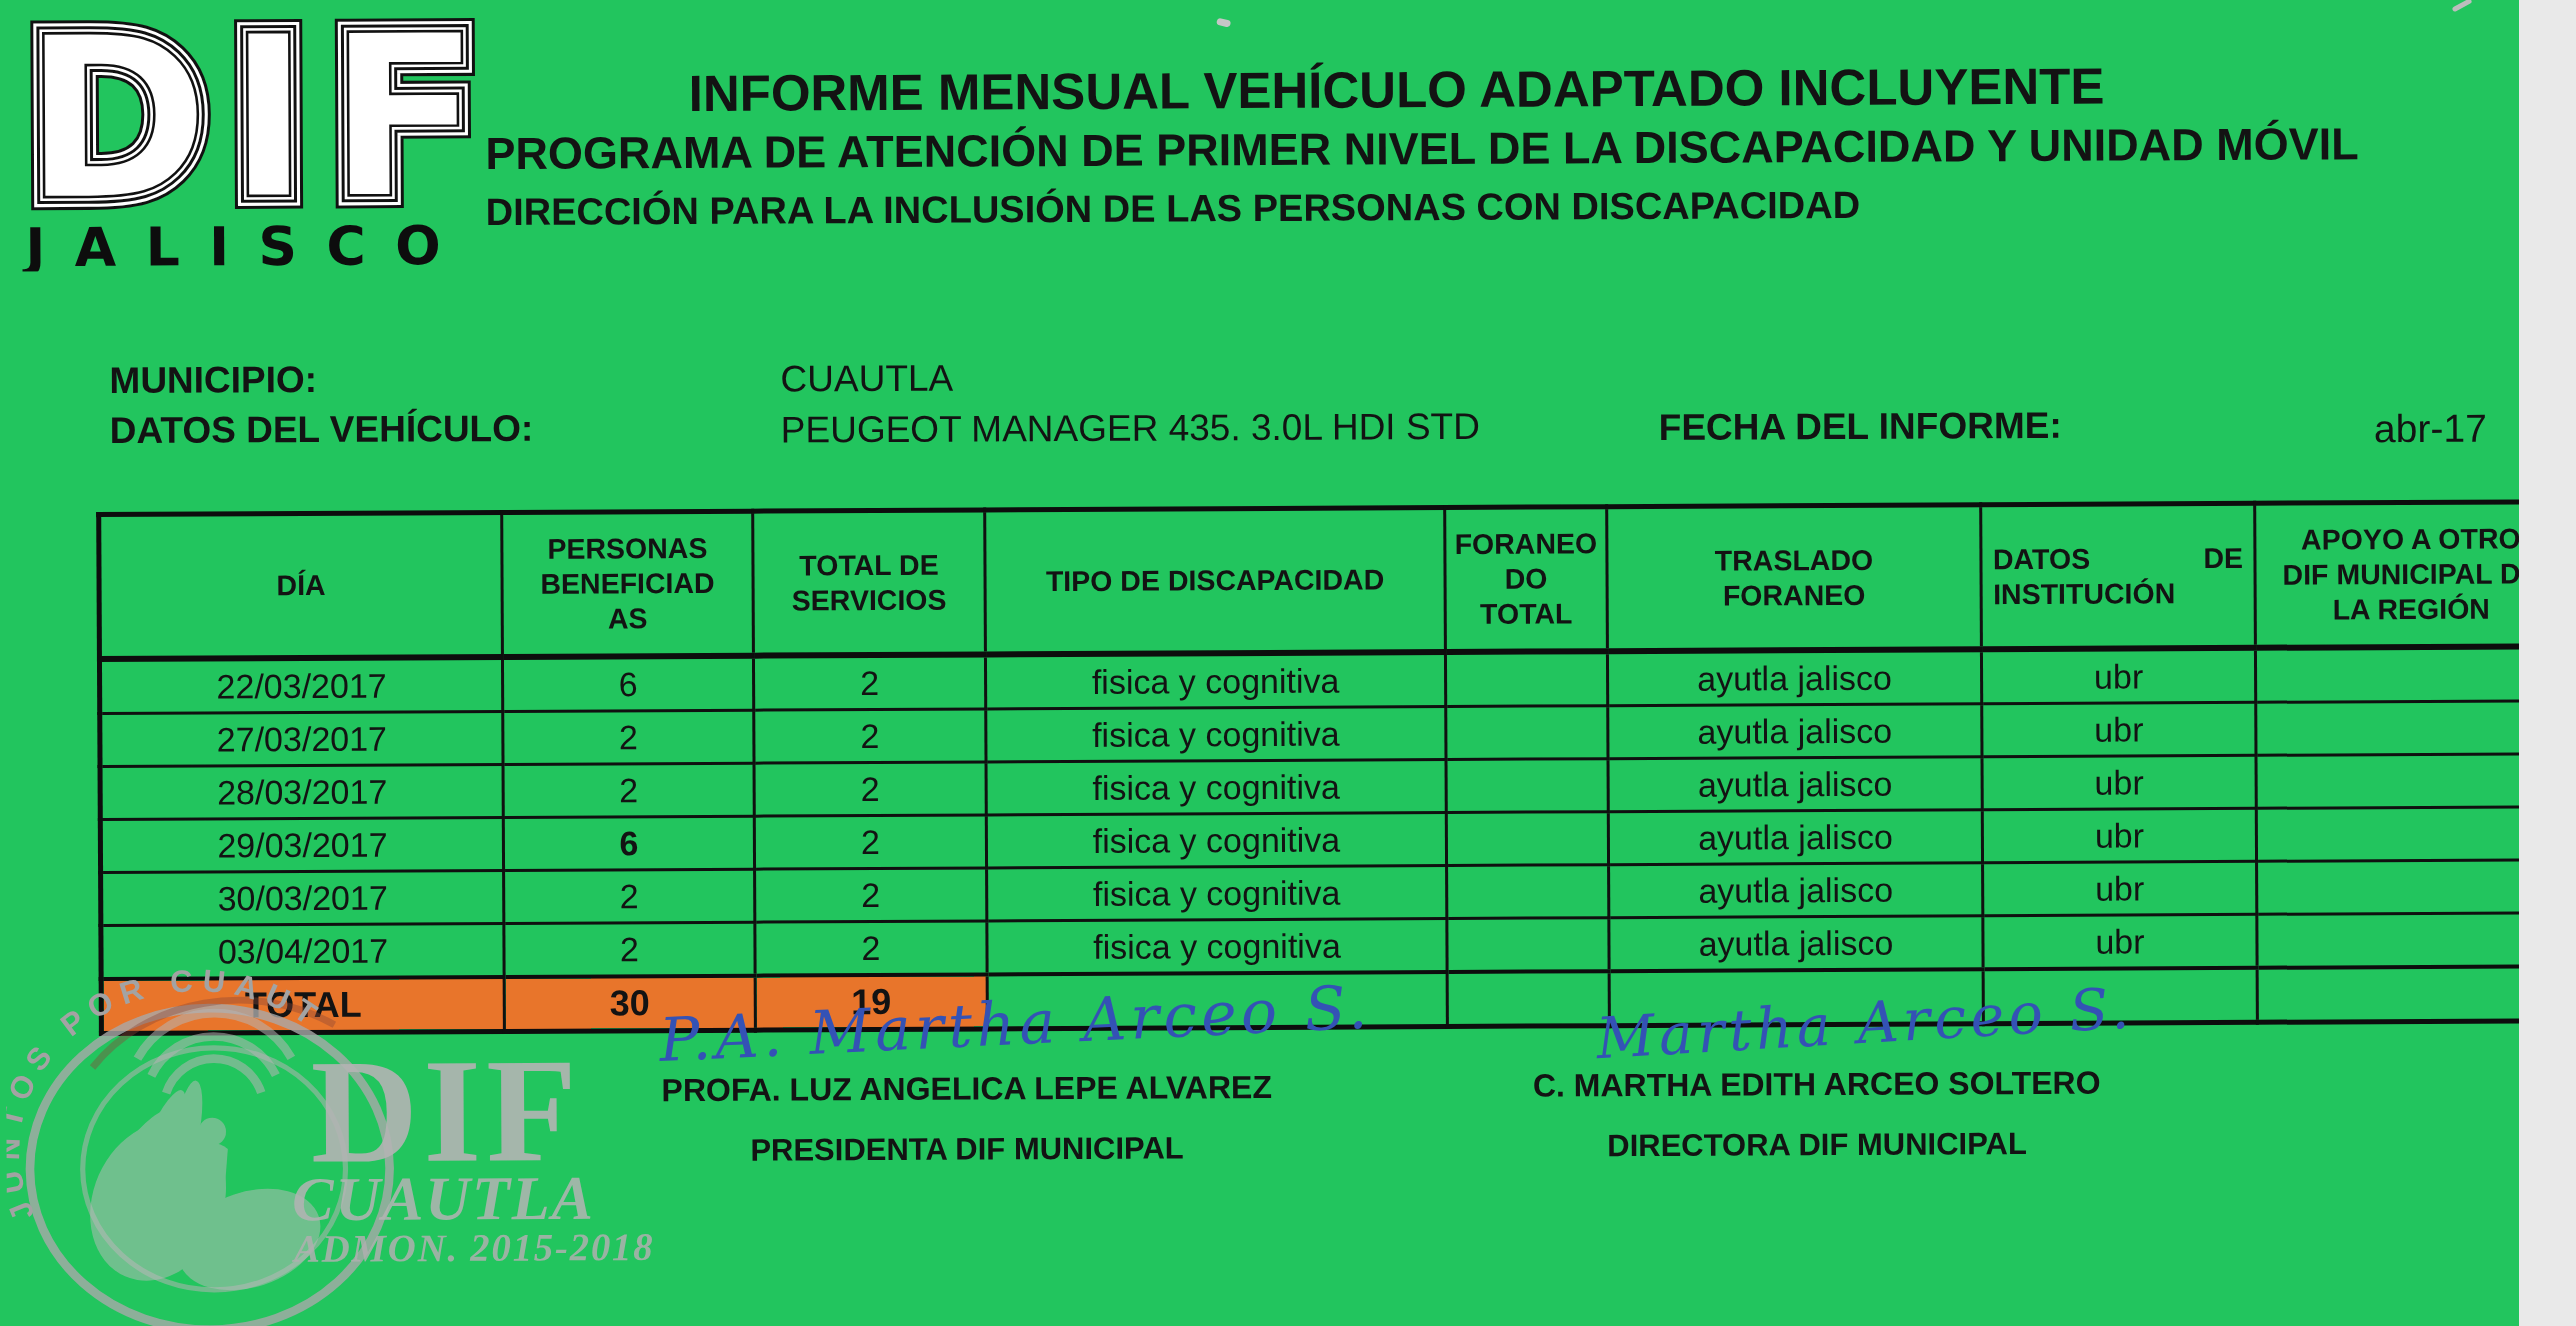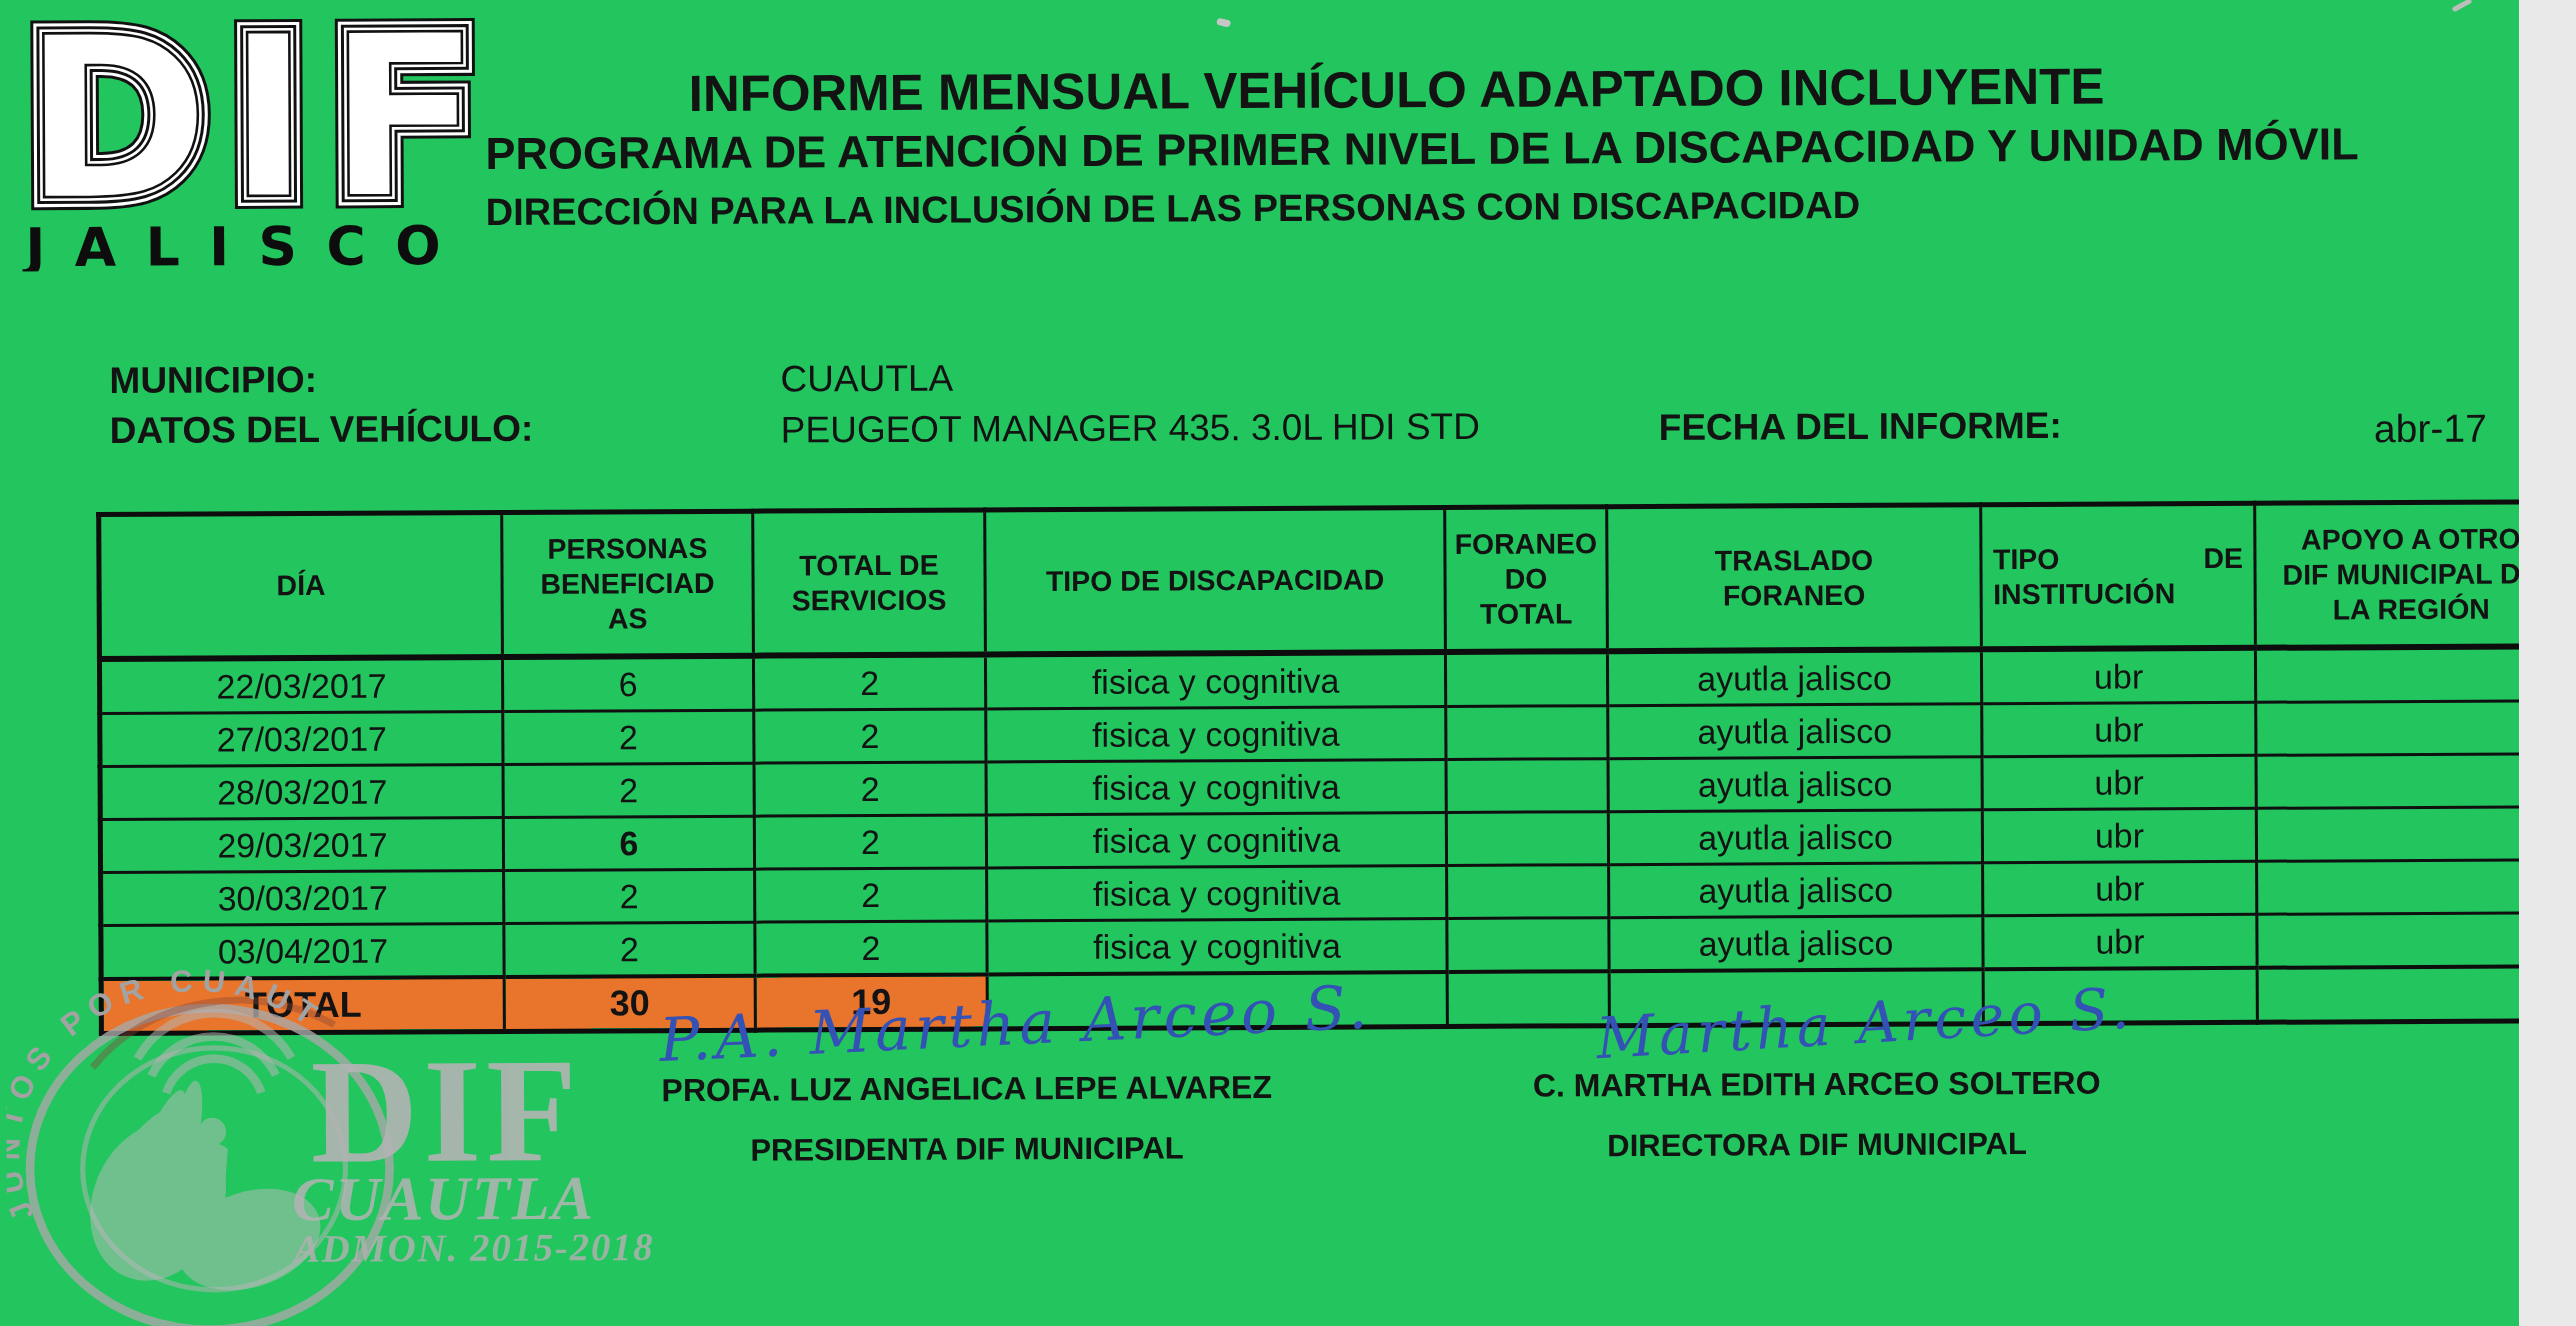--- a/index.html
+++ b/index.html
@@ -146,21 +146,21 @@
               </div>
             </th>
           <th>
               <div>
                 <span class="ln">TRASLADO</span>
                 <span class="ln">FORANEO</span>
               </div>
             </th>
           <th>
             <div class="split">
-              <span>TIPO</span>
+              <span>DATOS</span>
               <span>DE</span>
             </div>
             <div class="split-l2">INSTITUCIÓN</div>
           </th>
           <th>
               <div>
                 <span class="ln">APOYO A OTRO</span>
                 <span class="ln">DIF MUNICIPAL DE</span>
                 <span class="ln">LA REGIÓN</span>
               </div>

